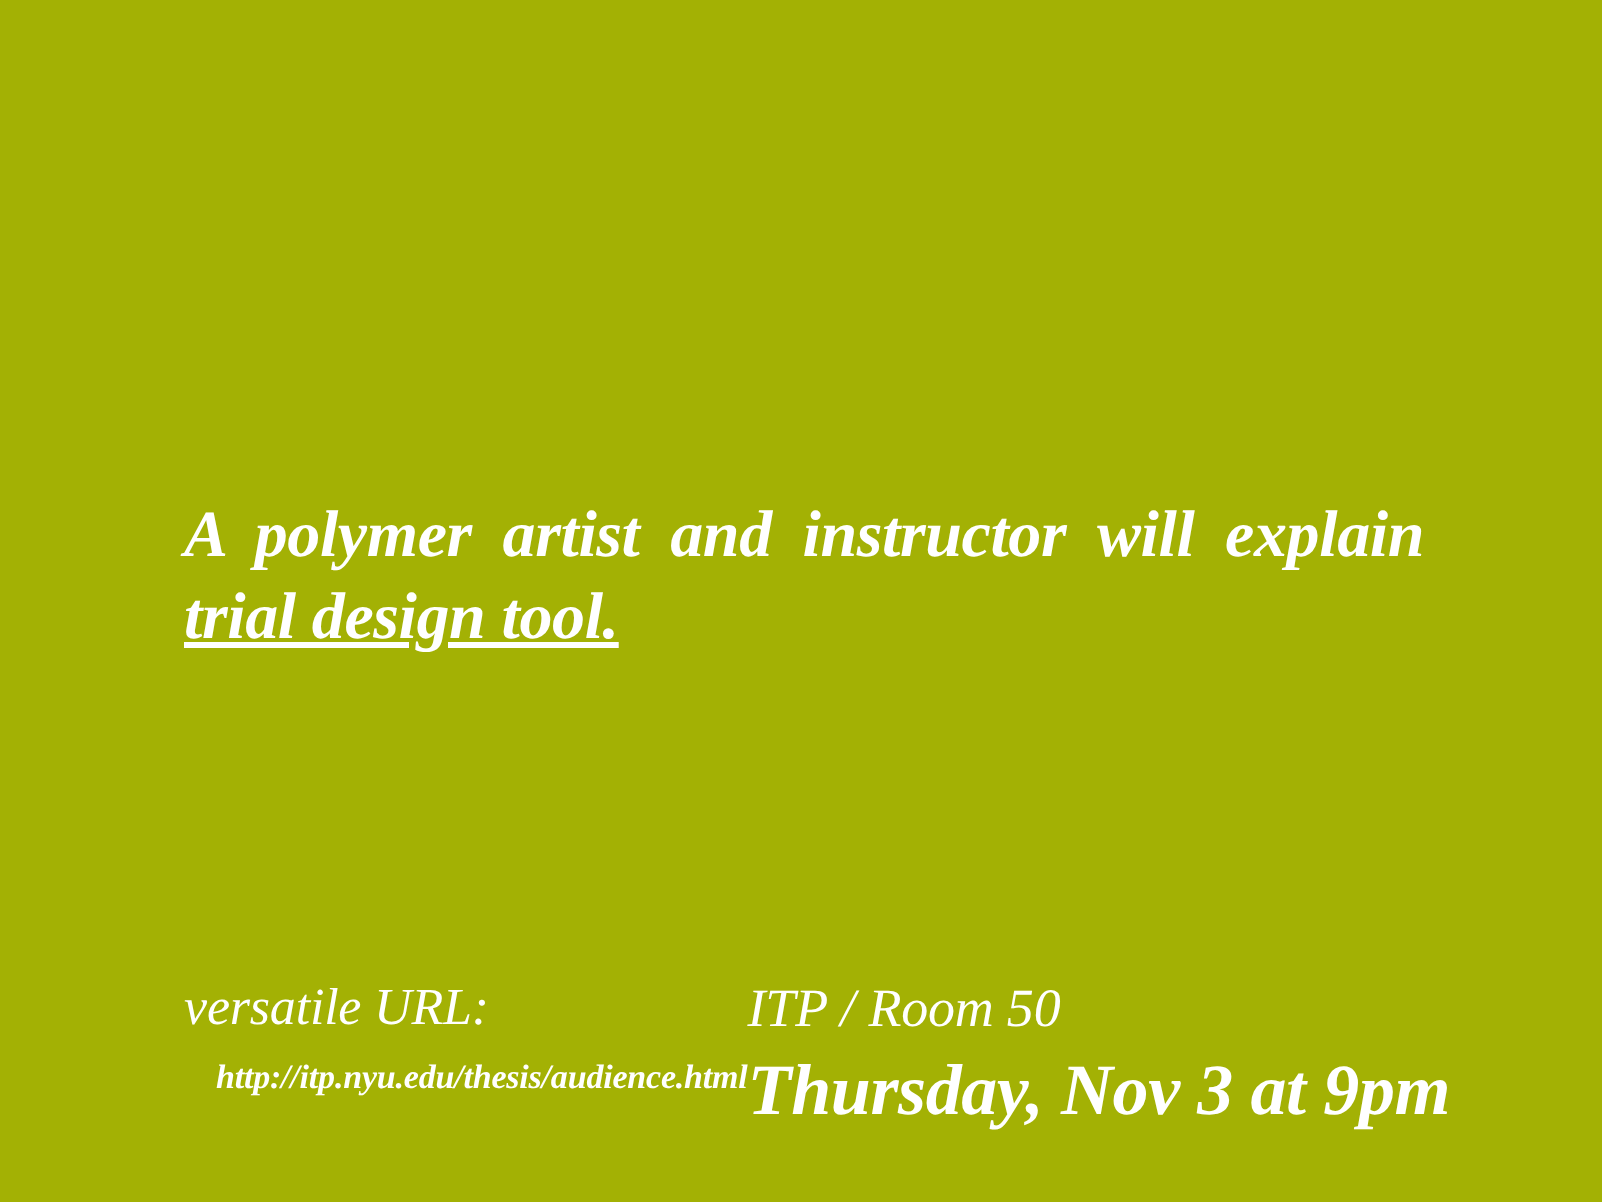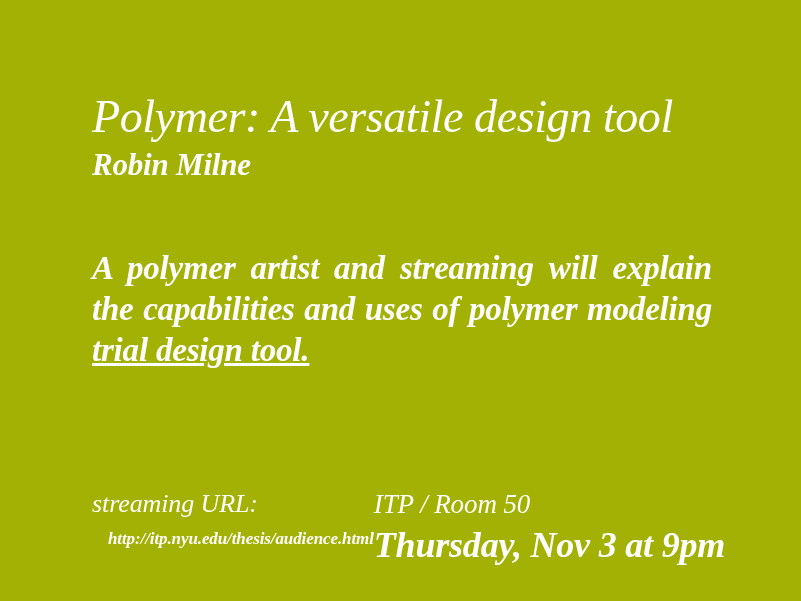--- a/index.html
+++ b/index.html
@@ -117,37 +117,32 @@
     margin: 4px 0 0 0;
     letter-spacing: -0.2px;
     white-space: nowrap;
   }
 </style>
 </head>
 <body>
 
 <div id="slide" style="background: rgb(163, 177, 4); color: rgb(255, 255, 255);">
 
-  <div id="title-block">
-    <h1 id="slide-title">Polymer: A versatile design tool</h1>
-    <p id="slide-author">Robin Milne</p>
-  </div>
 
   <div id="body-block">
     <p id="body-paragraph">
-      <span style="display: block; text-align: justify; text-align-last: justify;">A polymer artist and streaming will explain</span>
-      <span style="display: block; text-align: justify; text-align-last: justify;">the capabilities and uses of polymer modeling</span>
+      <span style="display: block; text-align: justify; text-align-last: justify;">A polymer artist and instructor will explain</span>
       <span class="lastline">trial design tool.</span>
     </p>
   </div>
 
   <div id="footer">
 
     <div id="footer-left">
-      <p id="streaming-label">streaming URL:</p>
+      <p id="streaming-label">versatile URL:</p>
       <a id="streaming-url" href="#">http://itp.nyu.edu/thesis/audience.html</a>
     </div>
 
     <div id="footer-right">
       <p id="venue-line">ITP / Room 50</p>
       <p id="datetime-line">Thursday, Nov 3 at 9pm</p>
     </div>
 
   </div>
 

